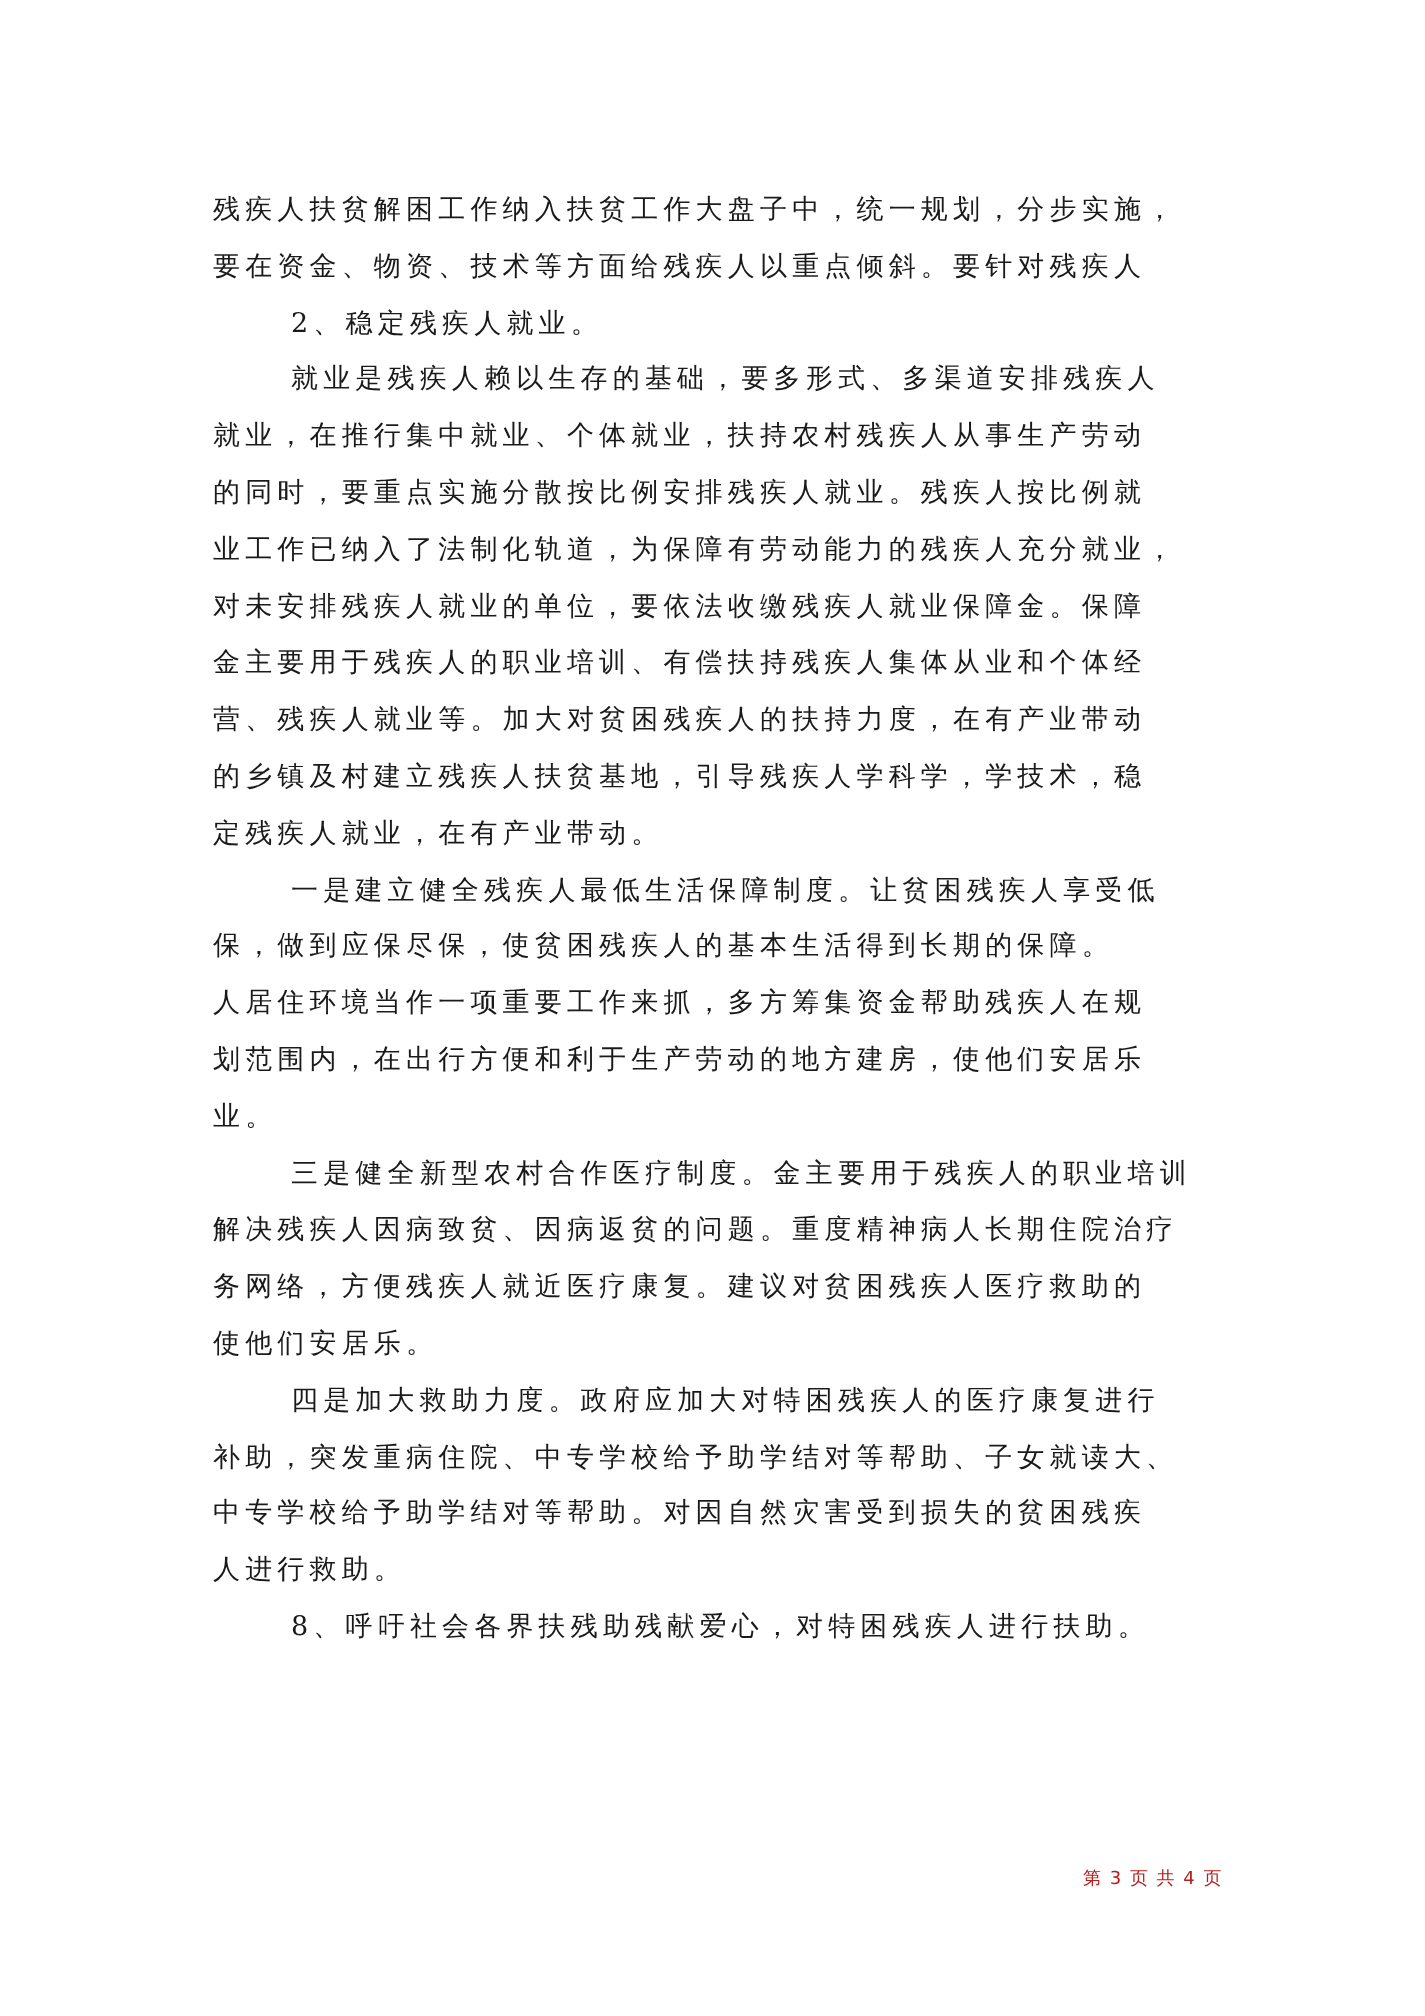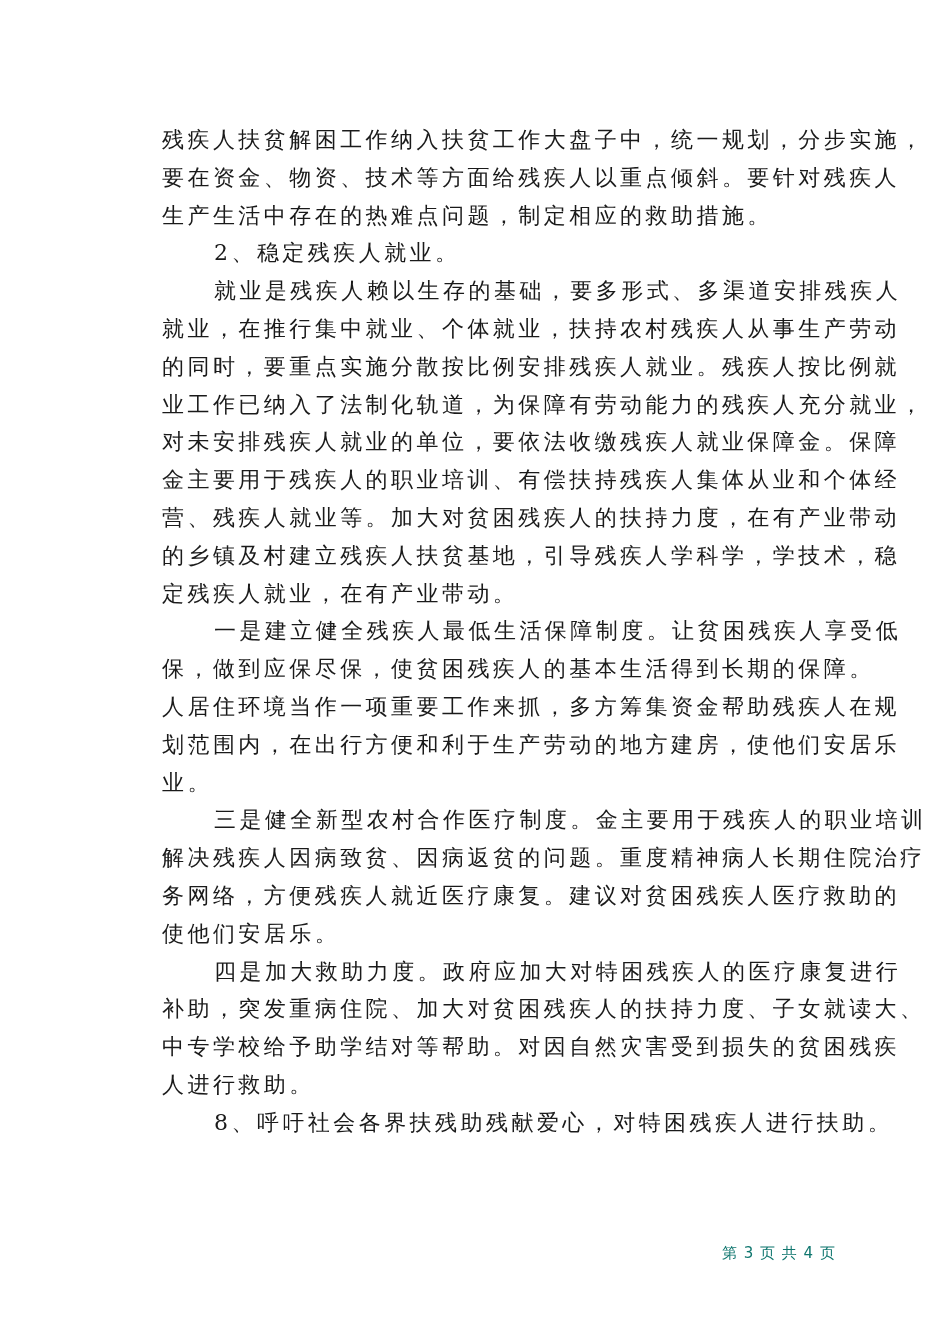--- a/index.html
+++ b/index.html
@@ -17,64 +17,62 @@
   }
   .page {
     position: absolute;
     left: 142px;
     top: 121px;
     width: 684px;
   }
   .line {
     height: 37.8px;
     line-height: 37.8px;
-    font-size: 22px;
+    font-size: 18px;
     white-space: nowrap;
     letter-spacing: 3.45px;
-    margin-left: 20px;
   }
   .line.indent {
     padding-left: 52px;
   }
   .footer {
     position: absolute;
     left: 722px;
     top: 1244px;
-    font-size: 15px;
-    color: #0f766e;
+    font-size: 12px;
+    color: #b91c1c;
     font-family: "DejaVu Sans", "Liberation Sans", sans-serif;
     letter-spacing: 1px;
   }
 </style>
 </head>
 <body>
 
 <div class="page">
   <div class="line">残疾人扶贫解困工作纳入扶贫工作大盘子中，统一规划，分步实施，</div>
   <div class="line">要在资金、物资、技术等方面给残疾人以重点倾斜。要针对残疾人</div>
-  <div class="line">生产生活中存在的热难点问题，制定相应的救助措施。</div>
   <div class="line indent">2、稳定残疾人就业。</div>
   <div class="line indent">就业是残疾人赖以生存的基础，要多形式、多渠道安排残疾人</div>
   <div class="line">就业，在推行集中就业、个体就业，扶持农村残疾人从事生产劳动</div>
   <div class="line">的同时，要重点实施分散按比例安排残疾人就业。残疾人按比例就</div>
   <div class="line">业工作已纳入了法制化轨道，为保障有劳动能力的残疾人充分就业，</div>
   <div class="line">对未安排残疾人就业的单位，要依法收缴残疾人就业保障金。保障</div>
   <div class="line">金主要用于残疾人的职业培训、有偿扶持残疾人集体从业和个体经</div>
   <div class="line">营、残疾人就业等。加大对贫困残疾人的扶持力度，在有产业带动</div>
   <div class="line">的乡镇及村建立残疾人扶贫基地，引导残疾人学科学，学技术，稳</div>
   <div class="line">定残疾人就业，在有产业带动。</div>
   <div class="line indent">一是建立健全残疾人最低生活保障制度。让贫困残疾人享受低</div>
   <div class="line">保，做到应保尽保，使贫困残疾人的基本生活得到长期的保障。</div>
   <div class="line">人居住环境当作一项重要工作来抓，多方筹集资金帮助残疾人在规</div>
   <div class="line">划范围内，在出行方便和利于生产劳动的地方建房，使他们安居乐</div>
   <div class="line">业。</div>
   <div class="line indent">三是健全新型农村合作医疗制度。金主要用于残疾人的职业培训</div>
   <div class="line">解决残疾人因病致贫、因病返贫的问题。重度精神病人长期住院治疗</div>
   <div class="line">务网络，方便残疾人就近医疗康复。建议对贫困残疾人医疗救助的</div>
   <div class="line">使他们安居乐。</div>
   <div class="line indent">四是加大救助力度。政府应加大对特困残疾人的医疗康复进行</div>
-  <div class="line">补助，突发重病住院、加大对贫困残疾人的扶持力度、子女就读大、</div>
+  <div class="line">补助，突发重病住院、中专学校给予助学结对等帮助、子女就读大、</div>
   <div class="line">中专学校给予助学结对等帮助。对因自然灾害受到损失的贫困残疾</div>
   <div class="line">人进行救助。</div>
   <div class="line indent">8、呼吁社会各界扶残助残献爱心，对特困残疾人进行扶助。</div>
 </div>
 
 <div class="footer">第 3 页 共 4 页</div>
 
 </body></html>

